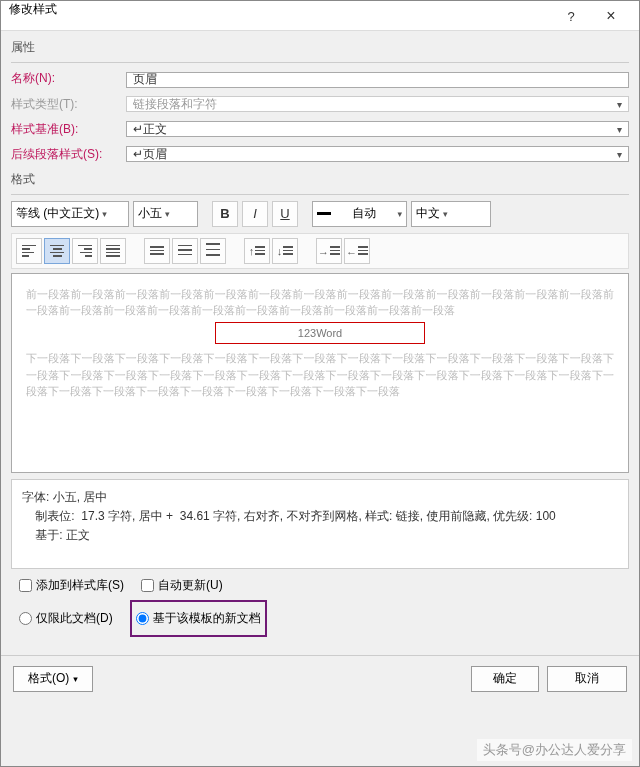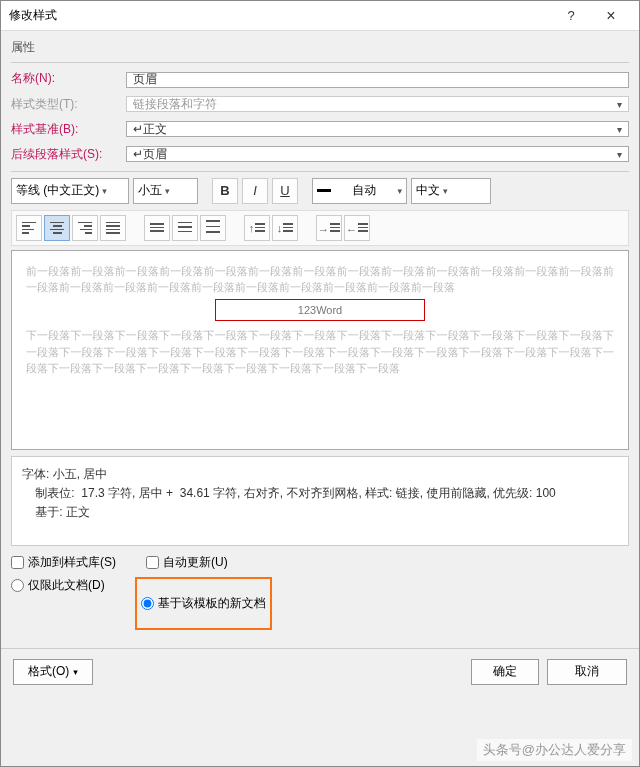--- a/index.html
+++ b/index.html
@@ -1,18 +1,18 @@
 <!DOCTYPE html>
 <html><head>
 <meta charset="utf-8">
 <style>
 * { box-sizing: border-box; margin: 0; padding: 0; font-family: "Microsoft YaHei", "Segoe UI", sans-serif; }
 body { width: 640px; height: 767px; background: #f0f0f0; overflow: hidden; position: relative; }
 .dialog { width: 640px; height: 767px; border: 1px solid #888; background: #f0f0f0; }
-.titlebar { height: 30px; display: flex; align-items: center; padding: 0 8px; background: #fff; border-bottom: 1px solid #ddd; }
+.titlebar { height: 30px; display: flex; align-items: flex-start; padding: 0 8px; background: #fff; border-bottom: 1px solid #ddd; }
 .titlebar .title { font-size: 12px; flex: 1; }
 .titlebar .btn { width: 40px; height: 30px; display: flex; align-items: center; justify-content: center; font-size: 13px; color: #333; }
 .content { padding: 8px 10px; }
 .section { margin-bottom: 8px; }
 .section-title { font-size: 12px; color: #555; margin-bottom: 6px; }
 .row { display: flex; align-items: center; margin-bottom: 8px; }
 .row .label { width: 115px; font-size: 12px; color: #be185d; }
 .row .field { flex: 1; }
 input[type="text"], select, .select-like {
   width: 100%; height: 16px; border: 1px solid #aaa; background: #fff;
@@ -29,24 +29,24 @@
 .tb-btn { width: 26px; height: 26px; border: 1px solid #ccc; background: #fdfdfd; display: flex; align-items: center; justify-content: center; font-size: 13px; color: #333; font-family: "Times New Roman", serif; }
 .tb-btn.active { background: #d0e0f5; border-color: #7aa6da; }
 .sep { width: 6px; }
 .align-row { display: flex; align-items: center; gap: 2px; padding: 4px; border:1px solid #ddd; background:#fafafa; margin-bottom:4px;}
 .align-row .sep2 { width: 14px; }
 .preview { border: 1px solid #aaa; background: #fff; height: 200px; padding: 12px 14px; font-size: 11px; color: #bbb; line-height: 1.5; text-align: justify; position:relative; overflow:hidden;}
 .preview .sample-box { border: 1.5px solid #c00; padding: 2px 40px; color:#777; font-size:11px; margin: 0 auto; width:210px;}
 .preview .ptext { word-break: break-all; margin-bottom:2px; }
 .desc-box { border: 1px solid #ccc; background:#fff; padding: 8px 10px; font-size: 12px; color:#333; line-height:1.6; height: 90px; margin-top:6px;}
 .options { margin-top: 8px; font-size: 12px; }
-.options .opt-row { display: flex; align-items: flex-start; gap: 30px; margin-bottom: 6px; }
+.options .opt-row { display: flex; align-items: center; gap: 17px; margin-bottom: 6px; margin-left: 8px; }
 .cb, .rb { display: flex; align-items: center; gap: 4px; }
 input[type="checkbox"], input[type="radio"] { width: 13px; height: 13px; }
-.highlight { border: 2px solid #f97316; padding: 16px 4px; }
+.highlight { border: 2px solid #701a75; padding: 8px 4px; }
 .footer { display: flex; justify-content: space-between; padding: 10px 12px; align-items:center;}
 .footer .l { display:flex; }
 .btn-std { height: 26px; padding: 0 14px; border: 1px solid #999; background: #fdfdfd; font-size: 12px; display: flex; align-items:center; gap:4px;}
 .btn-std .arrow { font-size: 9px; }
 .watermark { position:absolute; right:8px; bottom:6px; font-size:13px; color:#999; background:rgba(255,255,255,0.6); padding:2px 6px;}
 .line-icon { display:flex; flex-direction:column; gap:2px; align-items:flex-start; width:14px;}
 .line-icon span{ height:1.5px; background:#555; display:block;}
 .la span:nth-child(1){width:14px}.la span:nth-child(2){width:8px}.la span:nth-child(3){width:12px}.la span:nth-child(4){width:7px}
 .lc span{width:14px !important;} .lc{align-items:center}.lc span:nth-child(2){width:9px !important}.lc span:nth-child(4){width:9px !important}
 .lr{align-items:flex-end}.lr span:nth-child(1){width:14px}.lr span:nth-child(2){width:8px}.lr span:nth-child(3){width:12px}.lr span:nth-child(4){width:7px}
@@ -102,20 +102,21 @@
         <div class="field">
           <div class="select-like">
             <span>↵页眉</span>
               <span class="arrow">▾</span>
           </div>
         </div>
       </div>
     </div>
 
     <div class="section">
+      <div class="section-title">格式</div>
       <div class="hr"></div>
 
       <div class="fmt-row">
         <div class="sel-sm" style="width:118px">
             <span>等线 (中文正文)</span>
             <span class="arrow">▾</span>
           </div>
         <div class="sel-sm" style="width:65px">
             <span>小五</span>
             <span class="arrow">▾</span>

